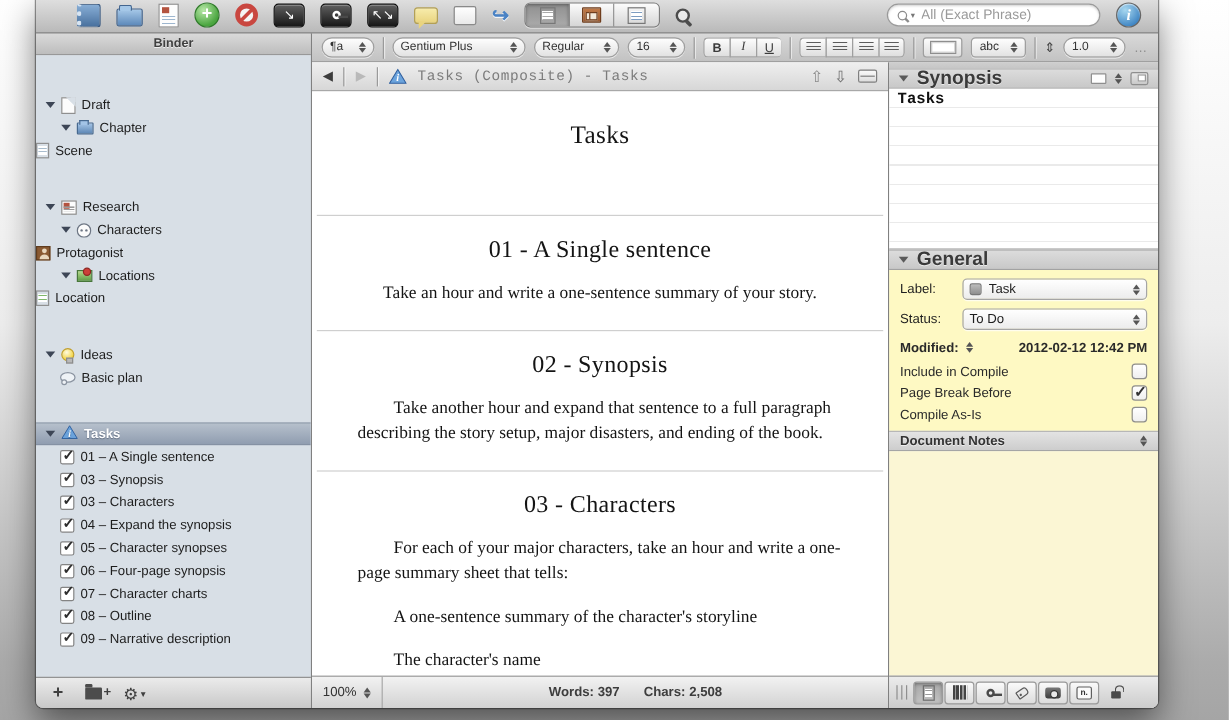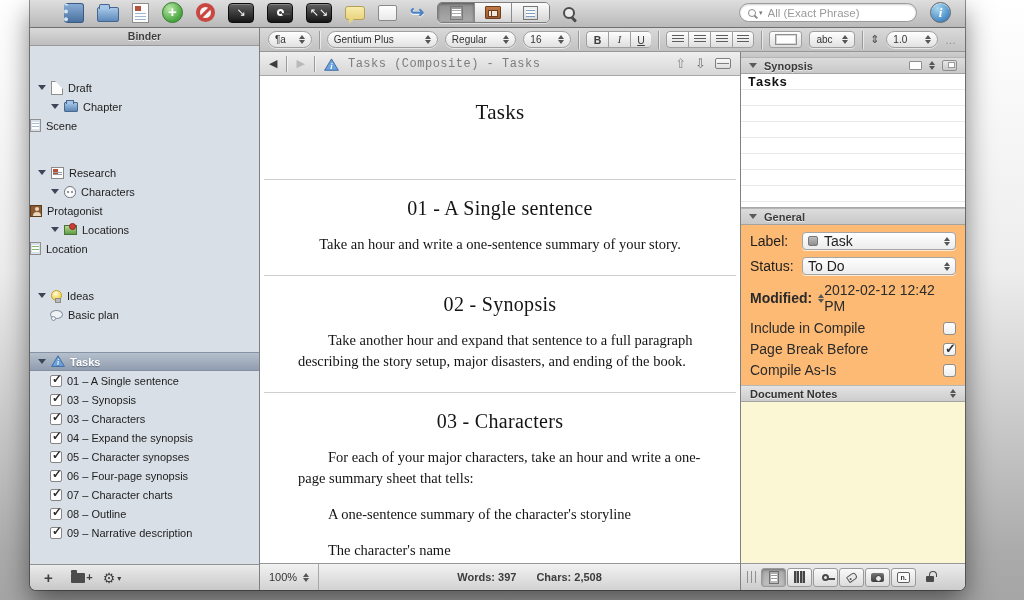--- a/index.html
+++ b/index.html
@@ -173,38 +173,38 @@
   .edstatus { height:27px; flex:0 0 27px; background:linear-gradient(#f2f2f2,#d2d2d2); border-top:1px solid #979797;
     display:flex; align-items:center; font-size:11px; color:#333;}
   .zoomctl { display:flex; align-items:center; gap:6px; padding:0 9px; height:100%; border-right:1px solid #a8a8a8;}
   .counts { flex:1; display:flex; justify-content:center; gap:20px; font-weight:bold; color:#3d3d3d;}
   
   .inspector { width:225px; flex:0 0 225px; border-left:1px solid #808080; display:flex; flex-direction:column; background:#e6e6e6;}
   .insp-gap { height:5px; flex:0 0 5px; background:linear-gradient(#cfcfcf,#c6c6c6);}
   .insp-hd { height:17px; flex:0 0 17px; background:linear-gradient(#dcdcdc,#c8c8c8);
     border-top:1px solid #b5b5b5; border-bottom:1px solid #a2a2a2;
     display:flex; align-items:center; gap:7px; padding:0 8px;
-    font-size:11px; font-weight:bold; color:#3a3a3a; text-shadow:0 1px 0 rgba(255,255,255,.6);}
+    font-size:16px; font-weight:bold; color:#3a3a3a; text-shadow:0 1px 0 rgba(255,255,255,.6);}
   .insp-hd .tri { border:4px solid transparent; border-top:5px solid #5a5a5a; margin-top:4px;}
   .hbtn-rect { width:13px; height:9px; border:1px solid #8e8e8e; background:#fdfdfd; border-radius:1px;}
   .hbtn-img { width:15px; height:11px; border:1px solid #8e8e8e; background:linear-gradient(#e8e8e8,#c9c9c9); border-radius:2px; position:relative;}
   .hbtn-img:after { content:""; position:absolute; right:1px; top:1px; width:5px; height:4px; background:#fff; border:1px solid #9a9a9a;}
   .syncard { height:134px; flex:0 0 134px; background:#fff; border-bottom:1px solid #a8a8a8;
     background-image:repeating-linear-gradient(180deg,transparent 0 15px,#eaeaea 15px 16px);
     font-family:"Liberation Mono",monospace; font-size:13px; font-weight:bold; color:#111;
     padding:1px 7px;}
-  .genbody { background:#fdba74; padding:7px 9px 5px; font-size:14px; color:#1e1e1e;}
+  .genbody { background:#fef9c3; padding:7px 9px 5px; font-size:11px; color:#1e1e1e;}
   .genrow { display:flex; align-items:center; margin-bottom:7px;}
   .genrow .gl { width:52px; flex:0 0 52px;}
   .ddown { flex:1; height:18px; background:linear-gradient(#fff,#ececec); border:1px solid #a5a5a5; border-radius:4px;
     display:flex; align-items:center; gap:6px; padding:0 5px; box-shadow:0 1px 0 rgba(255,255,255,.7);}
   .lblswatch { width:10px; height:10px; background:linear-gradient(#bdbdbd,#8f8f8f); border:1px solid #777; border-radius:2px;}
   .modrow { display:flex; align-items:center; margin-bottom:6px; font-weight:bold; color:#2a2a2a;}
   .modrow .stp { margin-left:6px;}
-  .modrow .mv { margin-left:auto; font-weight:normal;}
+  .modrow .mv { margin-left:auto; font-weight:bold;}
   .ckrow { display:flex; align-items:center; margin-bottom:5px;}
   .ckrow .cl { flex:1; font-weight:normal; color:#2a2a2a;}
   .ckbox { width:13px; height:13px; background:linear-gradient(#fff,#efefef); border:1px solid #8e8e8e; border-radius:3px;
     position:relative;}
   .ckbox.on:after { content:"✓"; position:absolute; left:1px; top:-3px; font-size:13px; font-weight:bold; color:#333;}
   .notes-hd { height:17px; flex:0 0 17px; background:linear-gradient(#e3e3e3,#cdcdcd);
     border-top:1px solid #b7b7b7; border-bottom:1px solid #a5a5a5;
     display:flex; align-items:center; padding:0 9px; font-size:11px; font-weight:bold; color:#333;
     text-shadow:0 1px 0 rgba(255,255,255,.6);}
   .notes-hd .stp { margin-left:auto;}

